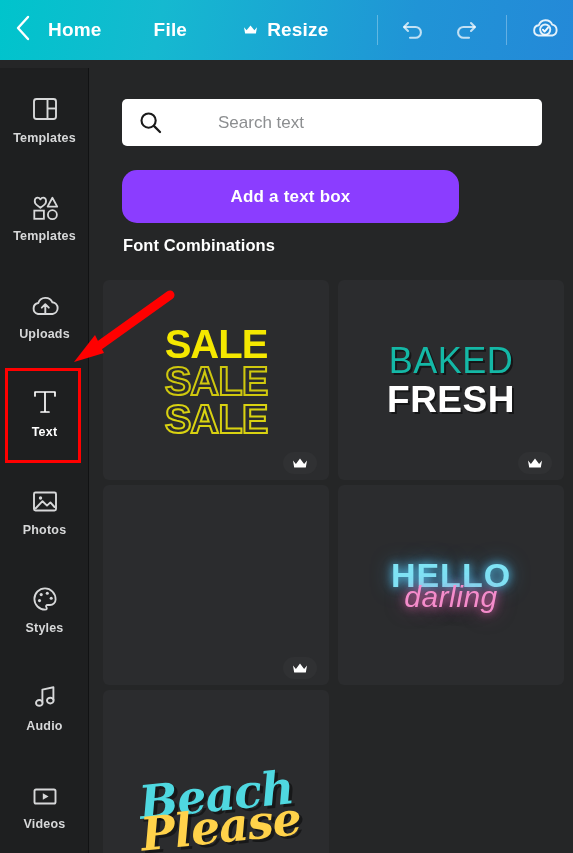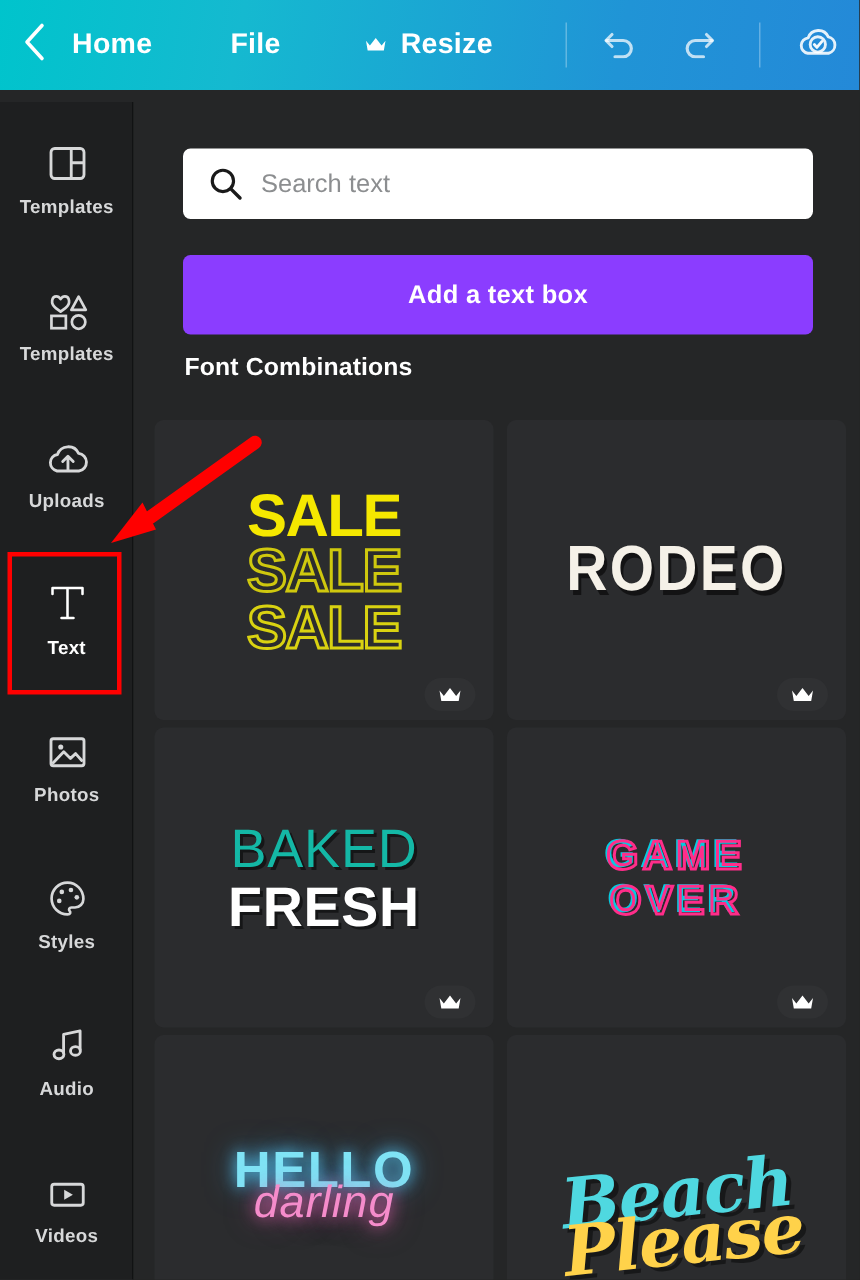--- a/index.html
+++ b/index.html
@@ -69,33 +69,33 @@
   .arrow-svg { position: absolute; left: 60px; top: 283px; z-index: 29; pointer-events: none; }
 
   
   .panel {
     position: absolute; top: 68px; left: 89px; width: 484px; height: 785px;
     background: #252627;
   }
   .search-wrap {
     position: absolute; left: 33px; top: 31px; width: 420px; height: 47px;
     background: #FFFFFF; border-radius: 5px;
-    display: flex; align-items: center;
+    display: flex; align-items: center; gap: 44px;
   }
   .search-icon { margin-left: 17px; display: flex; align-items: center; }
   .search-input {
     flex: 1; border: 0; outline: 0; background: transparent;
     font-family: "Liberation Sans", sans-serif;
     font-size: 17px; color: #2B2B2B; margin-left: 12px;
   }
   .search-input::placeholder { color: #8C8E90; }
 
   .addbtn {
-    position: absolute; left: 33px; top: 102px; width: 420px; height: 53px;
-    background: #8B3DFF; border: 0; border-radius: 5px;
+    position: absolute; left: 33px; top: 102px; width: 337px; height: 53px;
+    background: #8B3DFF; border: 0; border-radius: 15px;
     color: #FFFFFF; font-size: 17px; font-weight: bold;
     font-family: "Liberation Sans", sans-serif; cursor: pointer;
     letter-spacing: .2px;
   }
 
   .section-title {
     position: absolute; left: 34px; top: 168px;
     color: #ffffff; font-size: 16.5px; font-weight: bold; letter-spacing: .1px;
   }
 
@@ -374,54 +374,42 @@
           <div class="sale-2">SALE</div>
           <div class="sale-3">SALE</div>
         </div>
         <div class="crown-pill">
           <svg width="16" height="13" viewBox="0 0 16 13">
             <path d="M1 3.4 L3.9 7 L8 1.6 L12.1 7 L15 3.4 L13.8 10.4 L2.2 10.4 Z" fill="#FFFFFF"></path>
           </svg>
         </div>
       </div>
 
+
       <div class="card">
-        <div class="thumb t-rodeo">RODEO</div>
+        <div class="thumb t-baked">
+          <div class="l1">BAKED</div>
+          <div class="l2">FRESH</div>
+        </div>
         <div class="crown-pill">
           <svg width="16" height="13" viewBox="0 0 16 13">
             <path d="M1 3.4 L3.9 7 L8 1.6 L12.1 7 L15 3.4 L13.8 10.4 L2.2 10.4 Z" fill="#FFFFFF"></path>
           </svg>
         </div>
       </div>
 
       <div class="card">
-        <div class="thumb t-baked">
-          <div class="l1">BAKED</div>
-          <div class="l2">FRESH</div>
-        </div>
         <div class="crown-pill">
           <svg width="16" height="13" viewBox="0 0 16 13">
             <path d="M1 3.4 L3.9 7 L8 1.6 L12.1 7 L15 3.4 L13.8 10.4 L2.2 10.4 Z" fill="#FFFFFF"></path>
           </svg>
         </div>
       </div>
 
       <div class="card">
-        <div class="thumb t-gameover">
-          <div>GAME</div>
-          <div>OVER</div>
-        </div>
-        <div class="crown-pill">
-          <svg width="16" height="13" viewBox="0 0 16 13">
-            <path d="M1 3.4 L3.9 7 L8 1.6 L12.1 7 L15 3.4 L13.8 10.4 L2.2 10.4 Z" fill="#FFFFFF"></path>
-          </svg>
-        </div>
-      </div>
-
-      <div class="card">
         <div class="thumb t-hello">
           <div class="l1">HELLO</div>
           <div class="l2">darling</div>
         </div>
       </div>
 
       <div class="card">
         <div class="thumb t-beach">
           <div><span class="l1">Beach</span></div>
           <div><span class="l2">Please</span></div>

